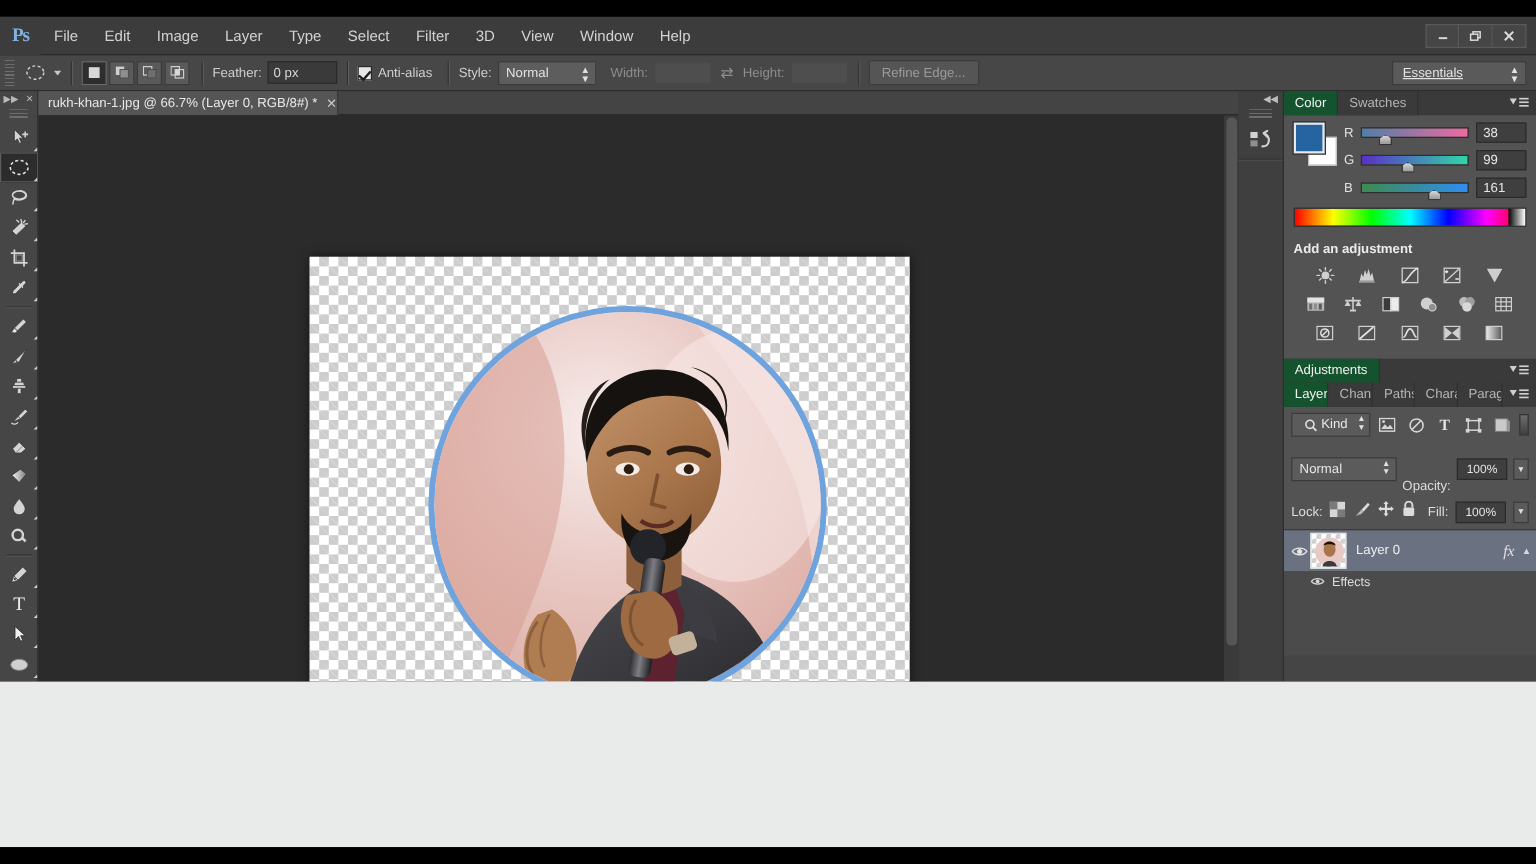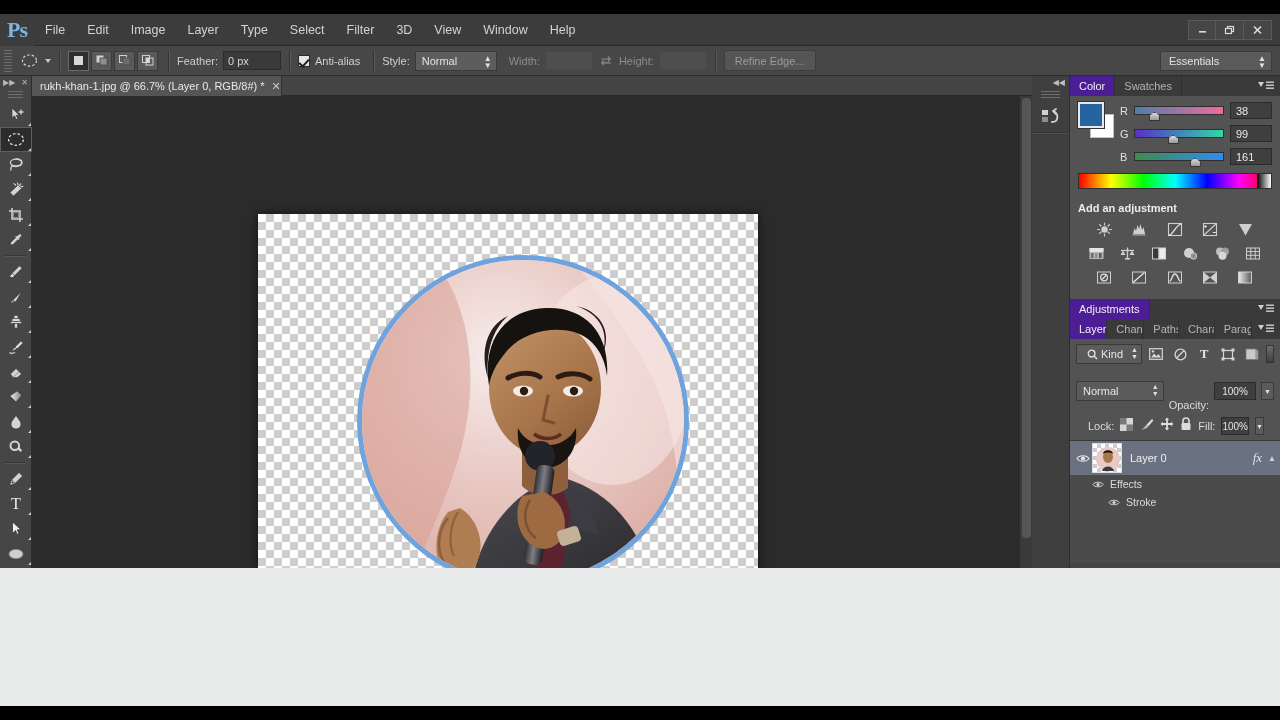--- a/index.html
+++ b/index.html
@@ -16,21 +16,21 @@
   .bar-bottom { position:absolute; left:0; top:706px; width:1280px; height:14px; background:#000; }
 
   
   .menubar {
     position:absolute; left:0; top:14px; width:1280px; height:32px;
     background:#3c3c3c; display:flex; align-items:center;
     border-bottom:1px solid #2a2a2a;
   }
   .ps-logo {
     width:34px; height:32px; display:flex; align-items:center; justify-content:center;
-    font-weight:bold; font-size:22px; color:#7fb2e0; letter-spacing:-1px;
+    font-weight:bold; font-size:16px; color:#7fb2e0; letter-spacing:-1px;
     font-family:"Liberation Serif", serif; background:#3c3c3c;
   }
   .menu-item {
     padding:0 11px; height:32px; line-height:32px; font-size:12.5px; color:#d2d2d2;
     white-space:nowrap; cursor:default;
   }
   .win-ctrls { margin-left:auto; display:flex; height:20px; margin-right:8px; }
   .win-btn {
     width:28px; height:20px; border:1px solid #5a5a5a; border-left:none;
     background:#464646; display:flex; align-items:center; justify-content:center;
@@ -80,21 +80,21 @@
   }
   .osel .arrows { position:absolute; right:4px; top:3px; font-size:8px; line-height:7px; color:#e0e0e0; }
   .obtn {
     background:#555; border:1px solid #3d3d3d; border-radius:2px; color:#9b9b9b;
     height:21px; font-size:11px; padding:0 10px; line-height:20px;
   }
   .link-icon { width:16px; margin:0 5px; color:#8d8d8d; font-size:13px; text-align:center; }
   .ws-sel {
     margin-left:auto; margin-right:8px; background:#5a5a5a; border:1px solid #3a3a3a;
     color:#e4e4e4; height:20px; font-size:11px; padding:0 20px 2px 8px; line-height:19px;
-    position:relative; width:112px;
+    position:relative; width:112px;text-decoration:underline;
   }
 
   
   .workspace { position:absolute; left:0; top:76px; width:1280px; height:492px; background:#3a3a3a; }
 
   
   .toolbar {
     position:absolute; left:0; top:0; width:32px; height:492px;
     background:#464646; border-right:1px solid #2d2d2d;
   }
@@ -161,21 +161,21 @@
   .mini-btn { width:38px;height:30px;display:flex;align-items:center;justify-content:center; }
   .mini-div { height:1px; background:#343434; box-shadow:0 1px 0 #4f4f4f; margin:0 0 4px; }
 
   
   .panels { position:absolute; left:1070px; top:0; width:210px; height:492px; background:#454545; }
   .panel-tabs { display:flex; height:20px; background:#3a3a3a; align-items:stretch; position:relative; }
   .ptab {
     padding:0 9px; font-size:11px; color:#b4b4b4; display:flex; align-items:center;
     background:#3a3a3a; border-right:1px solid #303030; white-space:nowrap; overflow:hidden;
   }
-  .ptab.active { background:#4c1d95; color:#f0f0f0; }
+  .ptab.active { background:#14532d; color:#f0f0f0; }
   .pmenu { margin-left:auto; display:flex; align-items:center; padding:0 6px; }
   .panel-body { background:#535353; padding:6px 8px; }
 
   
   .color-row { display:flex; align-items:center; margin-bottom:6px; }
   .chan-label { width:14px; font-size:11px; color:#e0e0e0; }
   .slider { position:relative; height:9px; flex:1; margin-right:6px; border:1px solid #2e2e2e; }
   .slider .thumb { position:absolute; top:5px; width:11px; height:9px;
      background:linear-gradient(#d8d8d8,#9a9a9a); border:1px solid #333;
      clip-path:polygon(50% 0,100% 45%,100% 100%,0 100%,0 45%); }
@@ -208,21 +208,21 @@
   .blend-sel {
     background:#5b5b5b; border:1px solid #3a3a3a; height:20px; flex:1;
     font-size:11px; color:#e6e6e6; line-height:19px; padding-left:6px; position:relative;
   }
   .opa-val {
     background:#3f3f3f;border:1px solid #2b2b2b; height:18px; width:42px;
     font-size:10px;color:#e4e4e4;text-align:center;line-height:17px;
   }
   .mini-caret { width:13px;height:18px;background:#5b5b5b;border:1px solid #3a3a3a;
      display:flex;align-items:center;justify-content:center; }
-  .lock-row { display:flex; align-items:center; padding:2px 18px 5px; gap:6px; }
+  .lock-row { display:flex; align-items:center; padding:2px 6px 5px; gap:6px; }
   .layer-list { background:#4b4b4b; border-top:1px solid #393939; }
   .layer-row { display:flex; align-items:center; height:34px; background:#6a7180; padding:0 4px; }
   .eye { width:18px; display:flex; align-items:center; justify-content:center; }
   .thumb-l { width:30px;height:30px; border:1px solid #ddd; overflow:hidden; position:relative;
     background-color:#fff;
     background-image:
       linear-gradient(45deg,#cdcdcd 25%,transparent 25%,transparent 75%,#cdcdcd 75%),
       linear-gradient(45deg,#cdcdcd 25%,transparent 25%,transparent 75%,#cdcdcd 75%);
     background-size:8px 8px; background-position:0 0,4px 4px; }
   .layer-name { font-size:11px; color:#f0f0f0; margin-left:8px; flex:1; }
@@ -931,29 +931,20 @@
           <div class="sub-row">
             <span>
               <svg width="12" height="9" viewBox="0 0 12 9">
                 <path d="M0.8 4.5 C2.8 1.5 9.2 1.5 11.2 4.5 C9.2 7.5 2.8 7.5 0.8 4.5 Z" fill="none" stroke="#d6d6d6" stroke-width="1"></path>
                 <circle cx="6" cy="4.5" r="1.6" fill="#d6d6d6"></circle>
               </svg>
             </span>
             <span class="sub-label">Effects</span>
           </div>
 
-          <div class="sub-row deep">
-            <span>
-              <svg width="12" height="9" viewBox="0 0 12 9">
-                <path d="M0.8 4.5 C2.8 1.5 9.2 1.5 11.2 4.5 C9.2 7.5 2.8 7.5 0.8 4.5 Z" fill="none" stroke="#d6d6d6" stroke-width="1"></path>
-                <circle cx="6" cy="4.5" r="1.6" fill="#d6d6d6"></circle>
-              </svg>
-            </span>
-            <span class="sub-label">Stroke</span>
-          </div>
 
           <div class="list-fill"></div>
         </div>
       </div>
     </div>
   </div>
 
   <div class="banner" style="background: rgb(233, 235, 234);">
     
     

